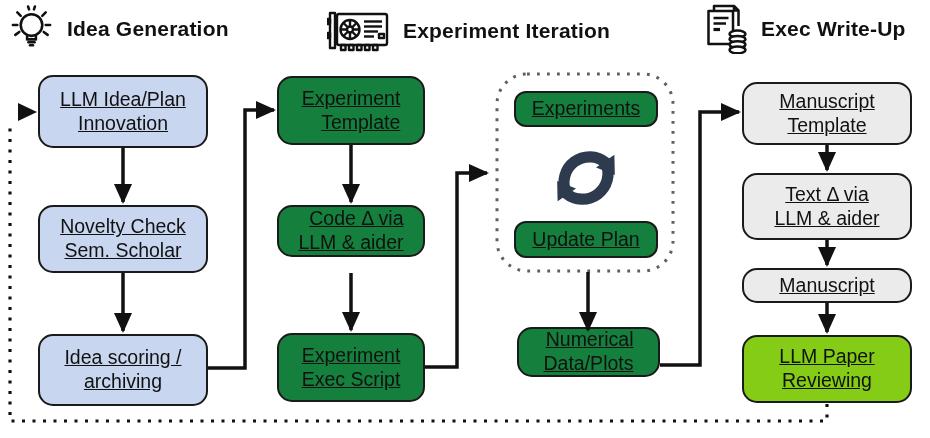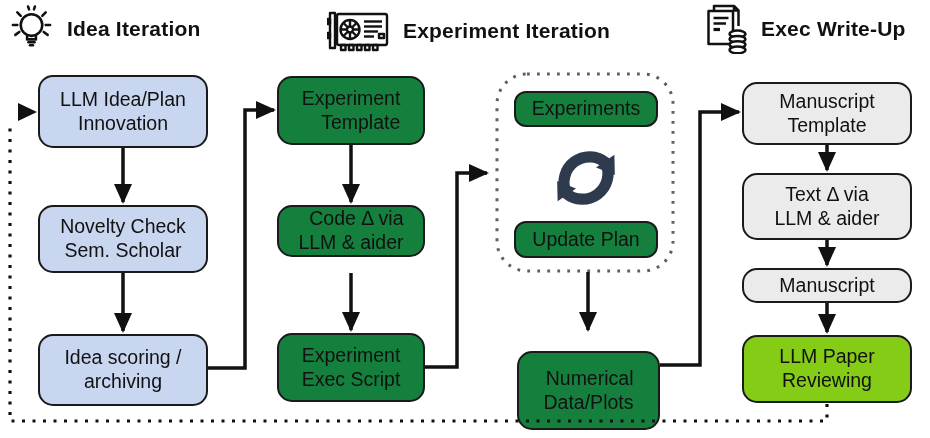--- a/index.html
+++ b/index.html
@@ -7,21 +7,21 @@
     position:relative;width:930px;height:438px;background:#ffffff;
     font-family:"Liberation Sans",sans-serif;overflow:hidden;
   }
   .hdr{position:absolute;display:flex;align-items:center;gap:12px;}
   .hdr .t{font-weight:bold;font-size:21px;color:#111;letter-spacing:.2px;}
   .hicon{display:flex;align-items:center;justify-content:center;}
   .node{
     position:absolute;display:flex;align-items:center;justify-content:center;
     text-align:center;border:2.5px solid #1a1a1a;border-radius:15px;
     font-size:19.5px;color:#111;line-height:1.22;white-space:pre-line;
-    box-sizing:border-box;padding:2px 4px;
+    box-sizing:border-box;padding:2px 4px;text-decoration:underline;
   }
   .small{border-radius:12px;}
   .blue{background:#c9d6f0;}
   .tan{background:#15803d;text-align:right;}
   .gray{background:#ebebeb;}
   .green{background:#84cc16;}
   .overlay{position:absolute;left:0;top:0;pointer-events:none;}
   .loopicon{position:absolute;left:546px;top:138px;width:80px;height:80px;}
 </style>
 </head>
@@ -40,21 +40,21 @@
         <path d="M5,21 H9.5"></path>
           <path d="M43,21 H38.5"></path>
         <path d="M9.5,8 L13,11.5"></path>
           <path d="M38.5,8 L35,11.5"></path>
         <path d="M20.5,2 l1,3"></path>
           <path d="M27.5,2 l-1,3"></path>
         <path d="M7.5,31 L11.5,28"></path>
           <path d="M40.5,31 L36.5,28"></path>
       </svg>
     </span>
-    <span class="t">Idea Iteration</span>
+    <span class="t">Idea Generation</span>
   </div>
 
   <div class="hdr" style="left:327px;top:8px">
     <span class="hicon">
       <svg width="64" height="46" viewBox="0 0 64 46" fill="none" stroke="#111" stroke-width="2.4" stroke-linejoin="round">
         <rect x="3" y="5" width="5" height="35"></rect>
         <rect x="0.8" y="11" width="2.2" height="5"></rect>
         <rect x="0.8" y="25" width="2.2" height="5"></rect>
         <rect x="10" y="6" width="50" height="31" rx="2"></rect>
         <circle cx="23" cy="21.5" r="9.5"></circle>
@@ -118,21 +118,21 @@
         <path d="M 25,68 A 32,32 0 0 1 75,31"></path>
         <path d="M 75,32 A 32,32 0 0 1 25,69"></path>
       </g>
       <g fill="#2e3a4d">
         <polygon points="0,-14 21,0 0,14" transform="translate(74,29) rotate(55)"></polygon>
         <polygon points="0,-14 21,0 0,14" transform="translate(26,71) rotate(235)"></polygon>
       </g>
     </svg>
   </span>
 
-  <div class="node tan" style="left:517px;top:351px;width:143px;height:79px">Numerical
+  <div class="node tan" style="left:517px;top:327px;width:143px;height:50px">Numerical
 Data/Plots</div>
 
   <div class="node gray" style="left:742px;top:82px;width:170px;height:63px">Manuscript
 Template</div>
   <div class="node gray" style="left:742px;top:173px;width:170px;height:67px">Text Δ via
 LLM &amp; aider</div>
   <div class="node gray" style="left:742px;top:268px;width:170px;height:35px">Manuscript</div>
   <div class="node green" style="left:742px;top:335px;width:170px;height:68px">LLM Paper
 Reviewing</div>
 

